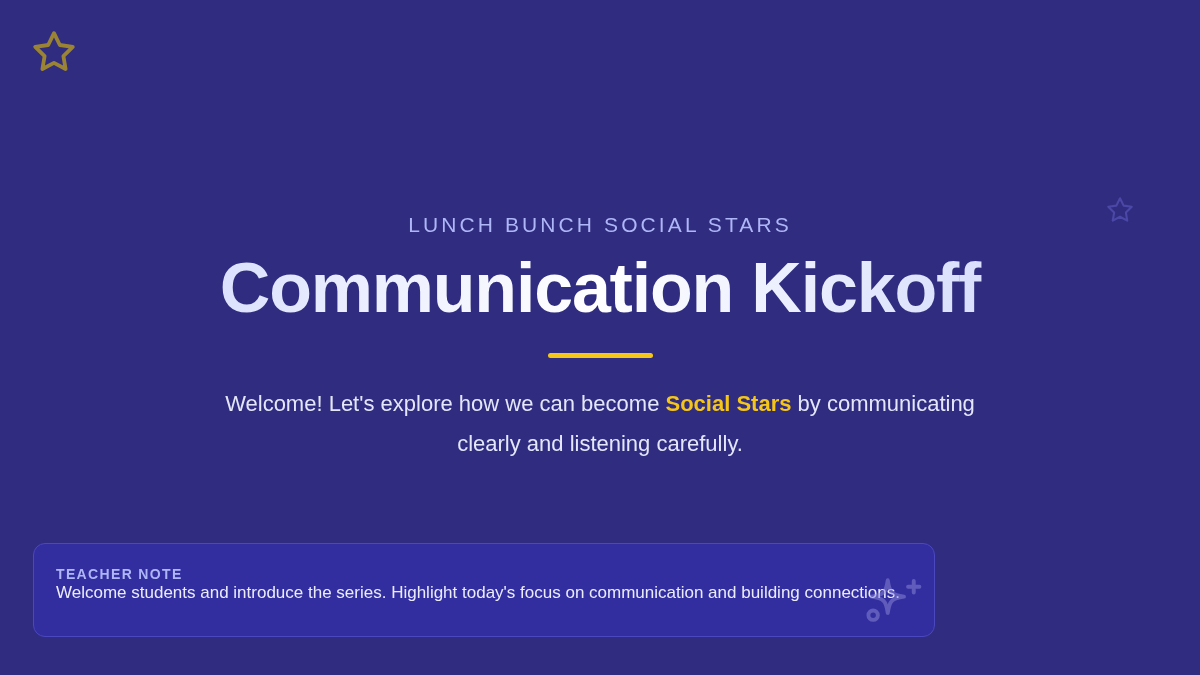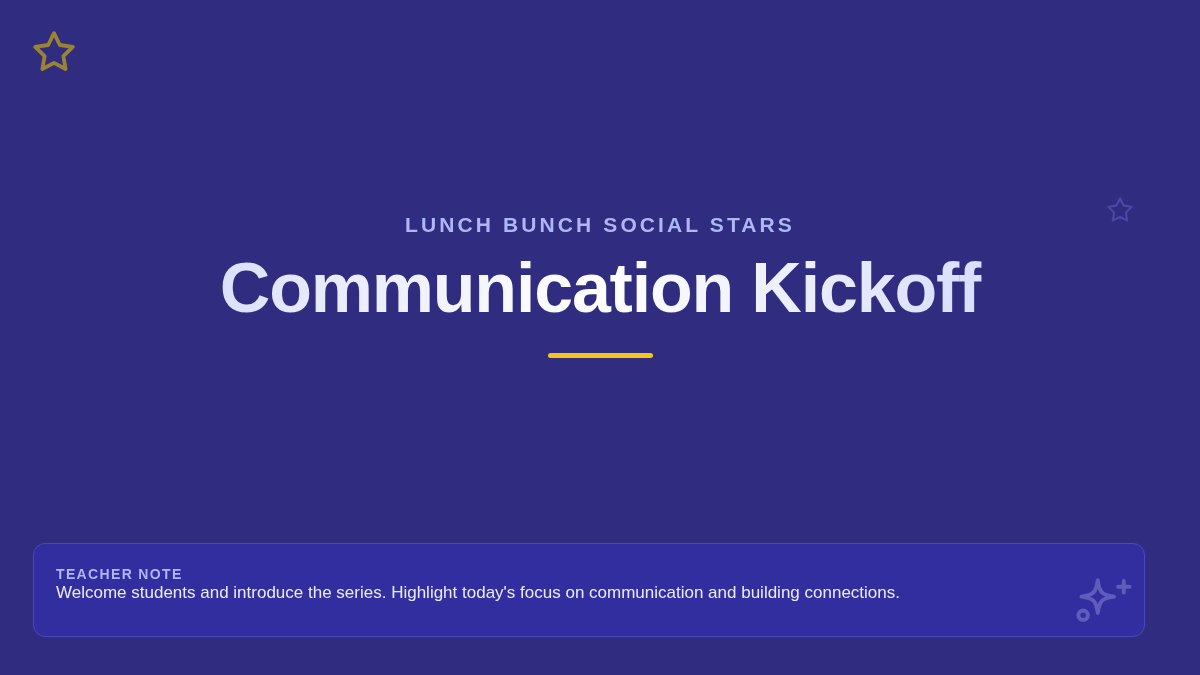--- a/index.html
+++ b/index.html
@@ -45,21 +45,21 @@
   .content {
     position: absolute;
     left: 0;
     right: 0;
     top: 212px;
     text-align: center;
   }
 
   .eyebrow {
     font-size: 21px;
-    font-weight: bold;
+    font-weight: normal;
     letter-spacing: 3.1px;
     color: #AEB6F7;
     text-transform: uppercase;
     line-height: 1.2;
   }
 
   .title {
     margin-top: 14px;
     font-size: 70px;
     font-weight: bold;
@@ -97,21 +97,21 @@
   .subtitle .hl {
     color: #F5C518;
     font-weight: bold;
   }
 
   
   .note {
     position: absolute;
     left: 33px;
     top: 543px;
-    width: 1112px;
+    width: 902px;
     height: 94px;
     background: #322EA0;
     border: 1px solid #4B47BE;
     border-radius: 12px;
     padding: 22px 26px 0 22px;
     overflow: hidden;
   }
 
   .note-label {
     font-size: 14px;
@@ -156,20 +156,23 @@
   </span>
 
   <div class="content">
 
     <div class="eyebrow">LUNCH BUNCH SOCIAL STARS</div>
 
     <h1 class="title">Communication Kickoff</h1>
 
     <div class="rule"></div>
 
+    <p class="subtitle">
+      <span>Welcome! Let's explore how we can become </span><span class="hl">Social Stars</span><span> by communicating clearly and listening carefully.</span>
+    </p>
 
   </div>
 
   <div class="note">
 
     <div class="note-label">TEACHER NOTE</div>
 
     <div class="note-body">Welcome students and introduce the series. Highlight today's focus on communication and building connections.</div>
 
     <span class="note-sparkle">

